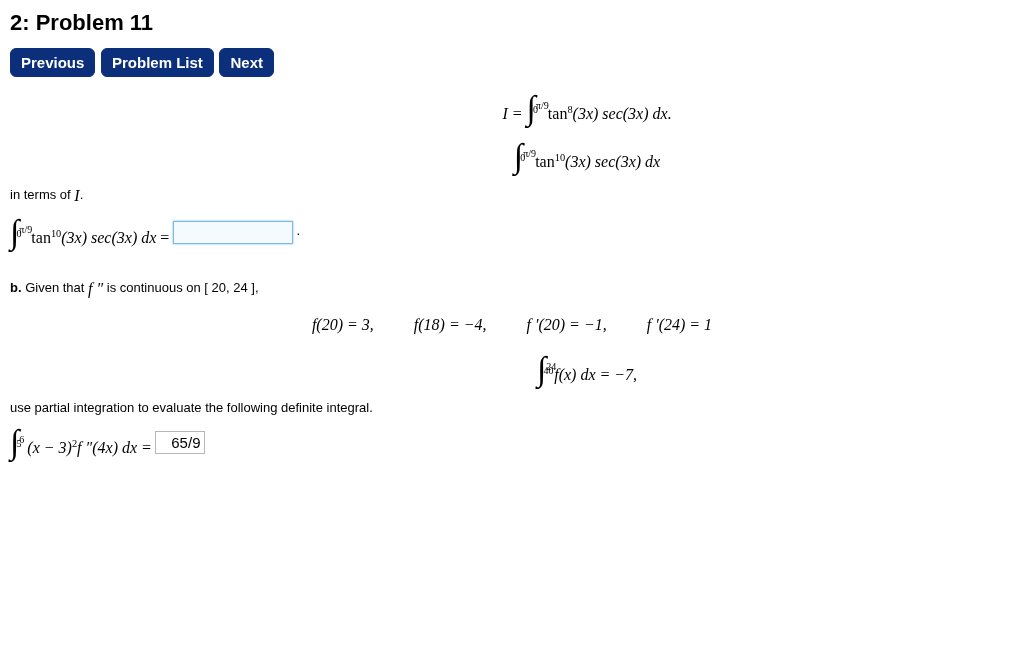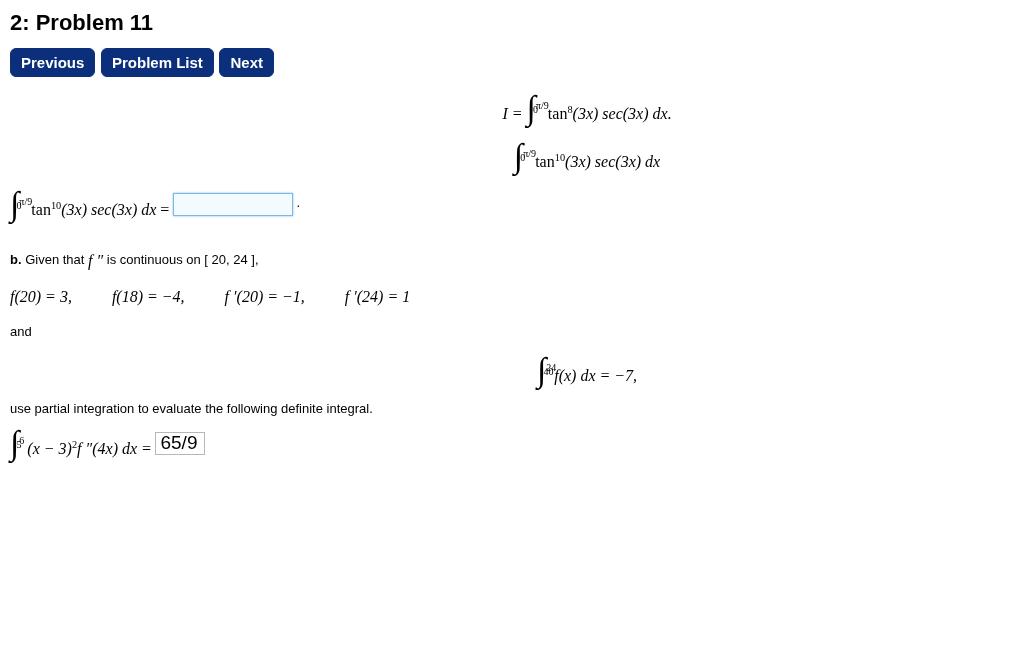--- a/index.html
+++ b/index.html
@@ -77,33 +77,35 @@
     left: 70%;
     font-size: 10px;
   }
   .sup { font-size: 0.65em; vertical-align: super; }
   .input-answer {
     border: 1px solid #7ab9e8;
     background: #f4fbff;
     height: 19px;
     width: 110px;
     padding: 1px 4px;
-    font-size: 19px;
+    font-size: 15px;
     vertical-align: middle;
     outline: none;
     box-shadow: 0 0 2px #7ab9e8;
+    text-align: right;
   }
   .input-answer.filled {
     border: 1px solid #b7b7b7;
     background: #fff;
     box-shadow: none;
     width: 40px;
   }
   .spaced-eq {
     display: flex;
+    justify-content: center;
     gap: 40px;
     font-family: "Times New Roman", serif;
     font-size: 16px;
     margin: 18px 0;
   }
   .italic { font-style: italic; }
   .body-text { font-size: 13px; }
 </style>
 </head>
 <body>
@@ -142,20 +144,23 @@
     <span class="integral-wrap">
       <span class="int-sym">∫
         <span class="int-upper">π/9</span>
         <span class="int-lower">0</span>
       </span>
     </span>
     &nbsp;&nbsp;<span>tan</span><span class="sup">10</span><span class="italic">(3x) sec(3x)  dx</span>
   </span>
 </div>
 
+<div class="line body-text">
+  <span>in terms of </span><span class="math-inline italic">I</span><span>.</span>
+</div>
 
 
 <div class="line" style="margin-top:10px;">
   <span class="math-inline">
     <span class="integral-wrap">
       <span class="int-sym">∫
         <span class="int-upper">π/9</span>
         <span class="int-lower">0</span>
       </span>
     </span>
@@ -172,21 +177,20 @@
   <b>b.</b><span>  Given that </span><span class="math-inline italic">f ″</span><span> is continuous on [ 20, 24 ],</span>
 </div>
 
 <div class="spaced-eq">
   <span class="italic">f(20) = 3,</span>
   <span class="italic">f(18) = −4,</span>
   <span class="italic">f ′(20) = −1,</span>
   <span class="italic">f ′(24) = 1</span>
 </div>
 
-<div class="line body-text">and</div>
 
 <div class="math-block">
   <span class="shift">
     <span class="integral-wrap">
       <span class="int-sym">∫
         <span class="int-upper">24</span>
         <span class="int-lower">40</span>
       </span>
     </span>
     &nbsp;<span class="italic">f(x) dx = −7,</span>

